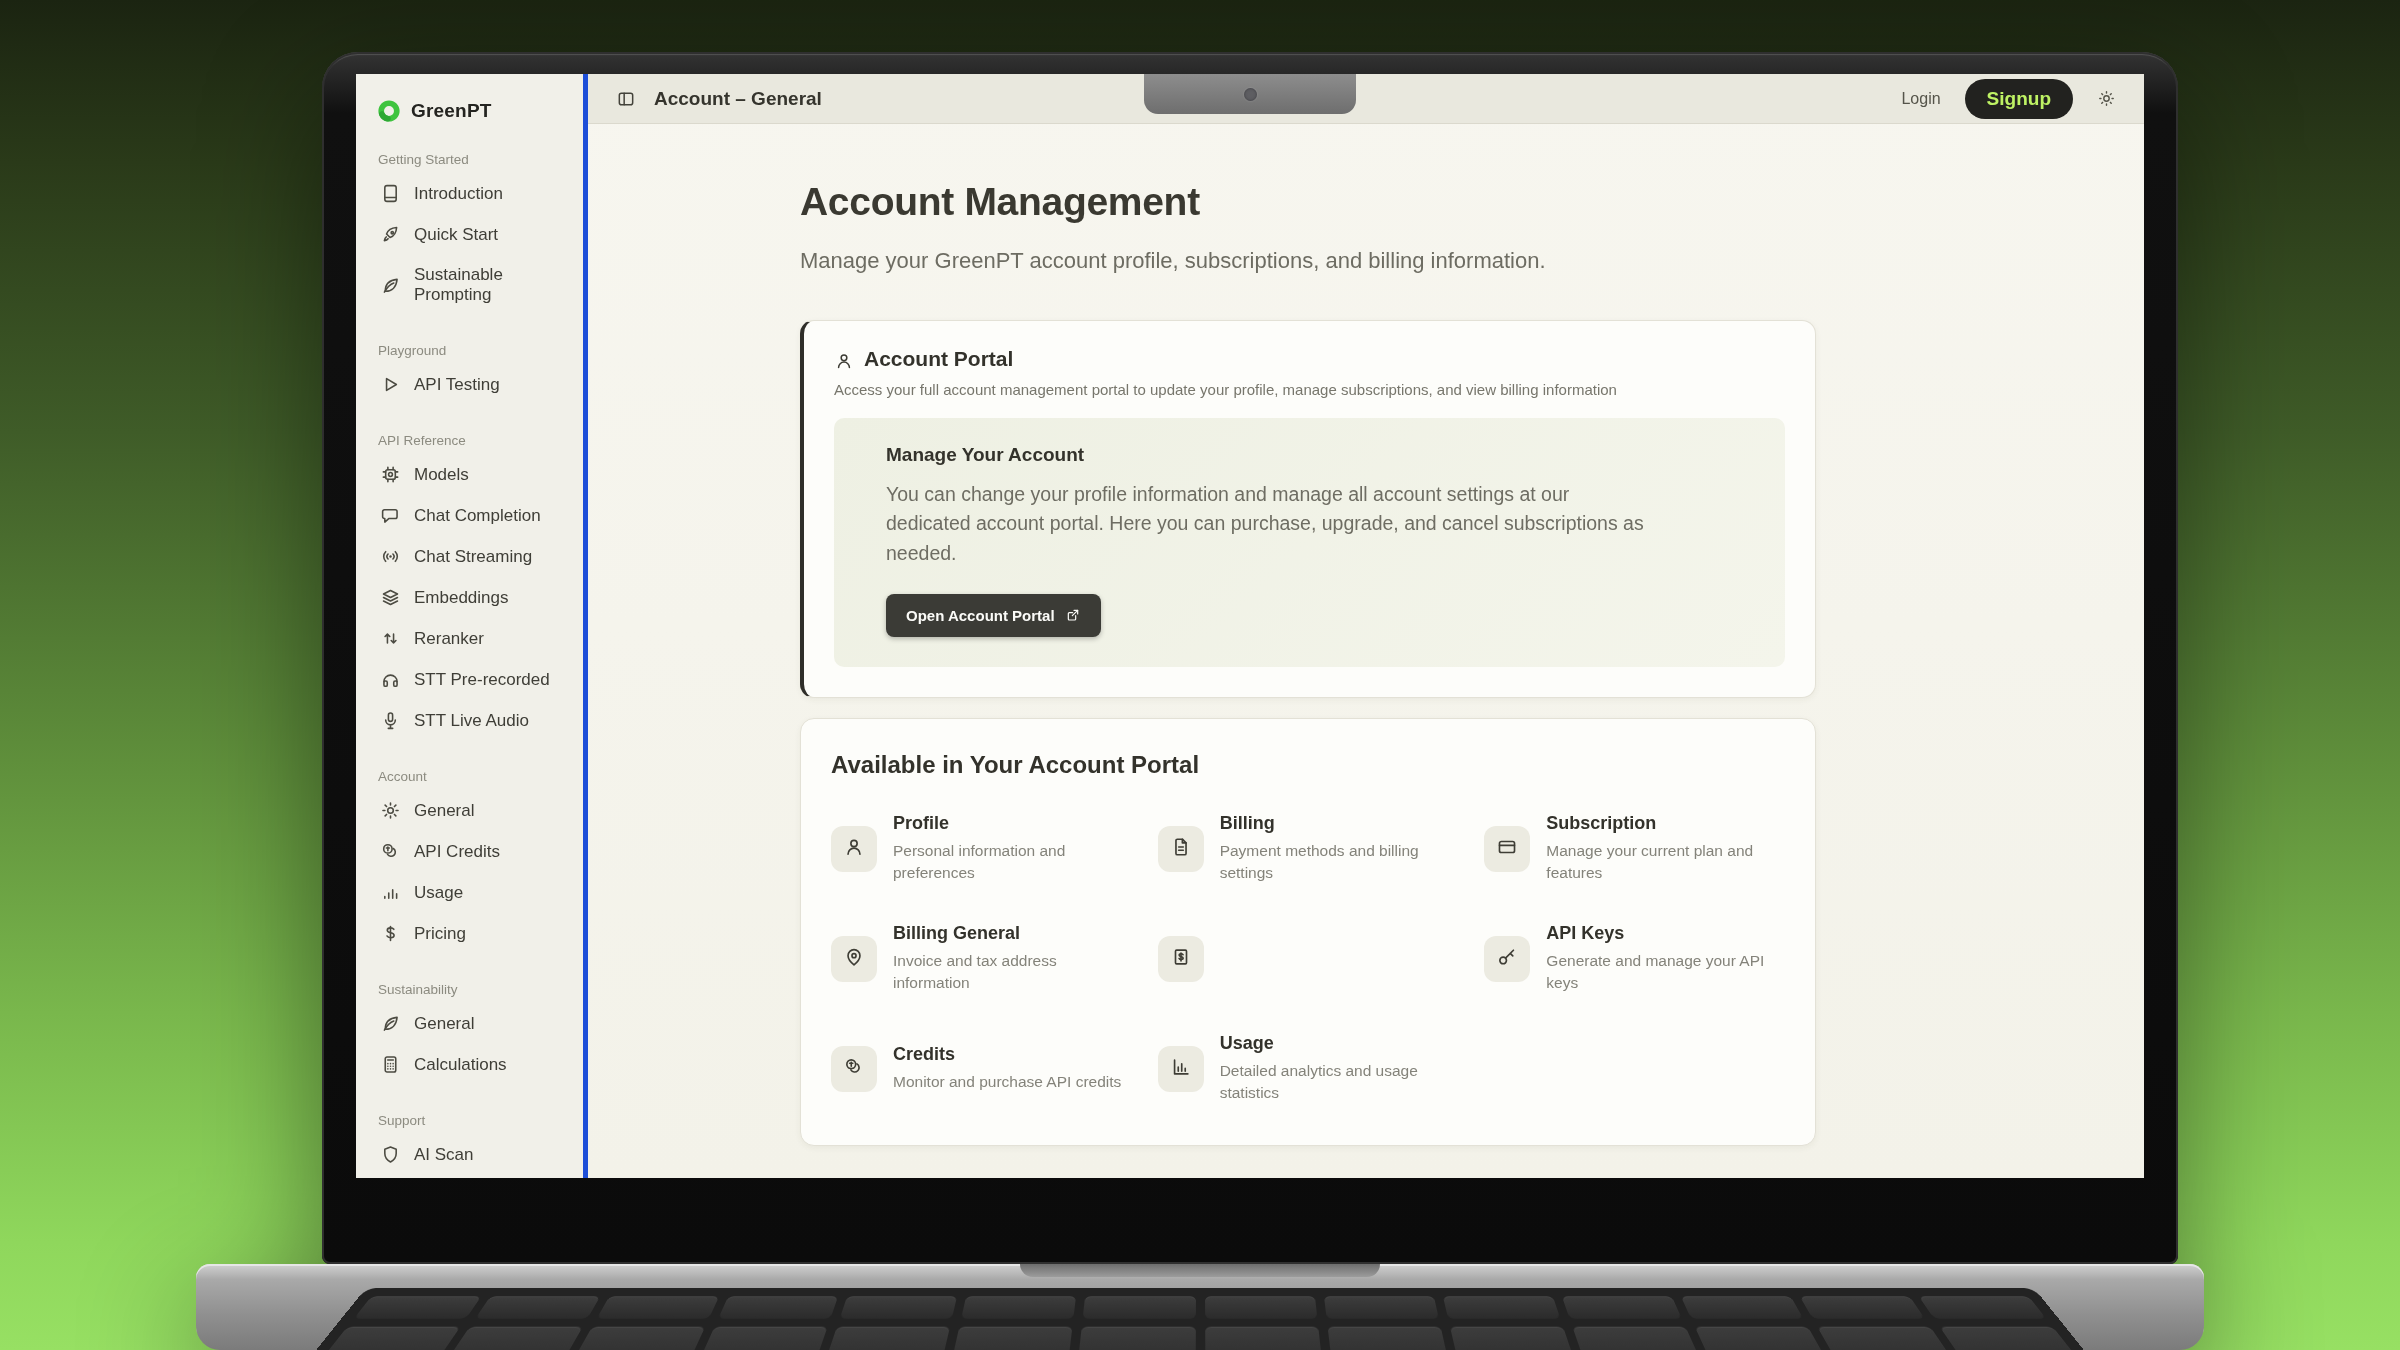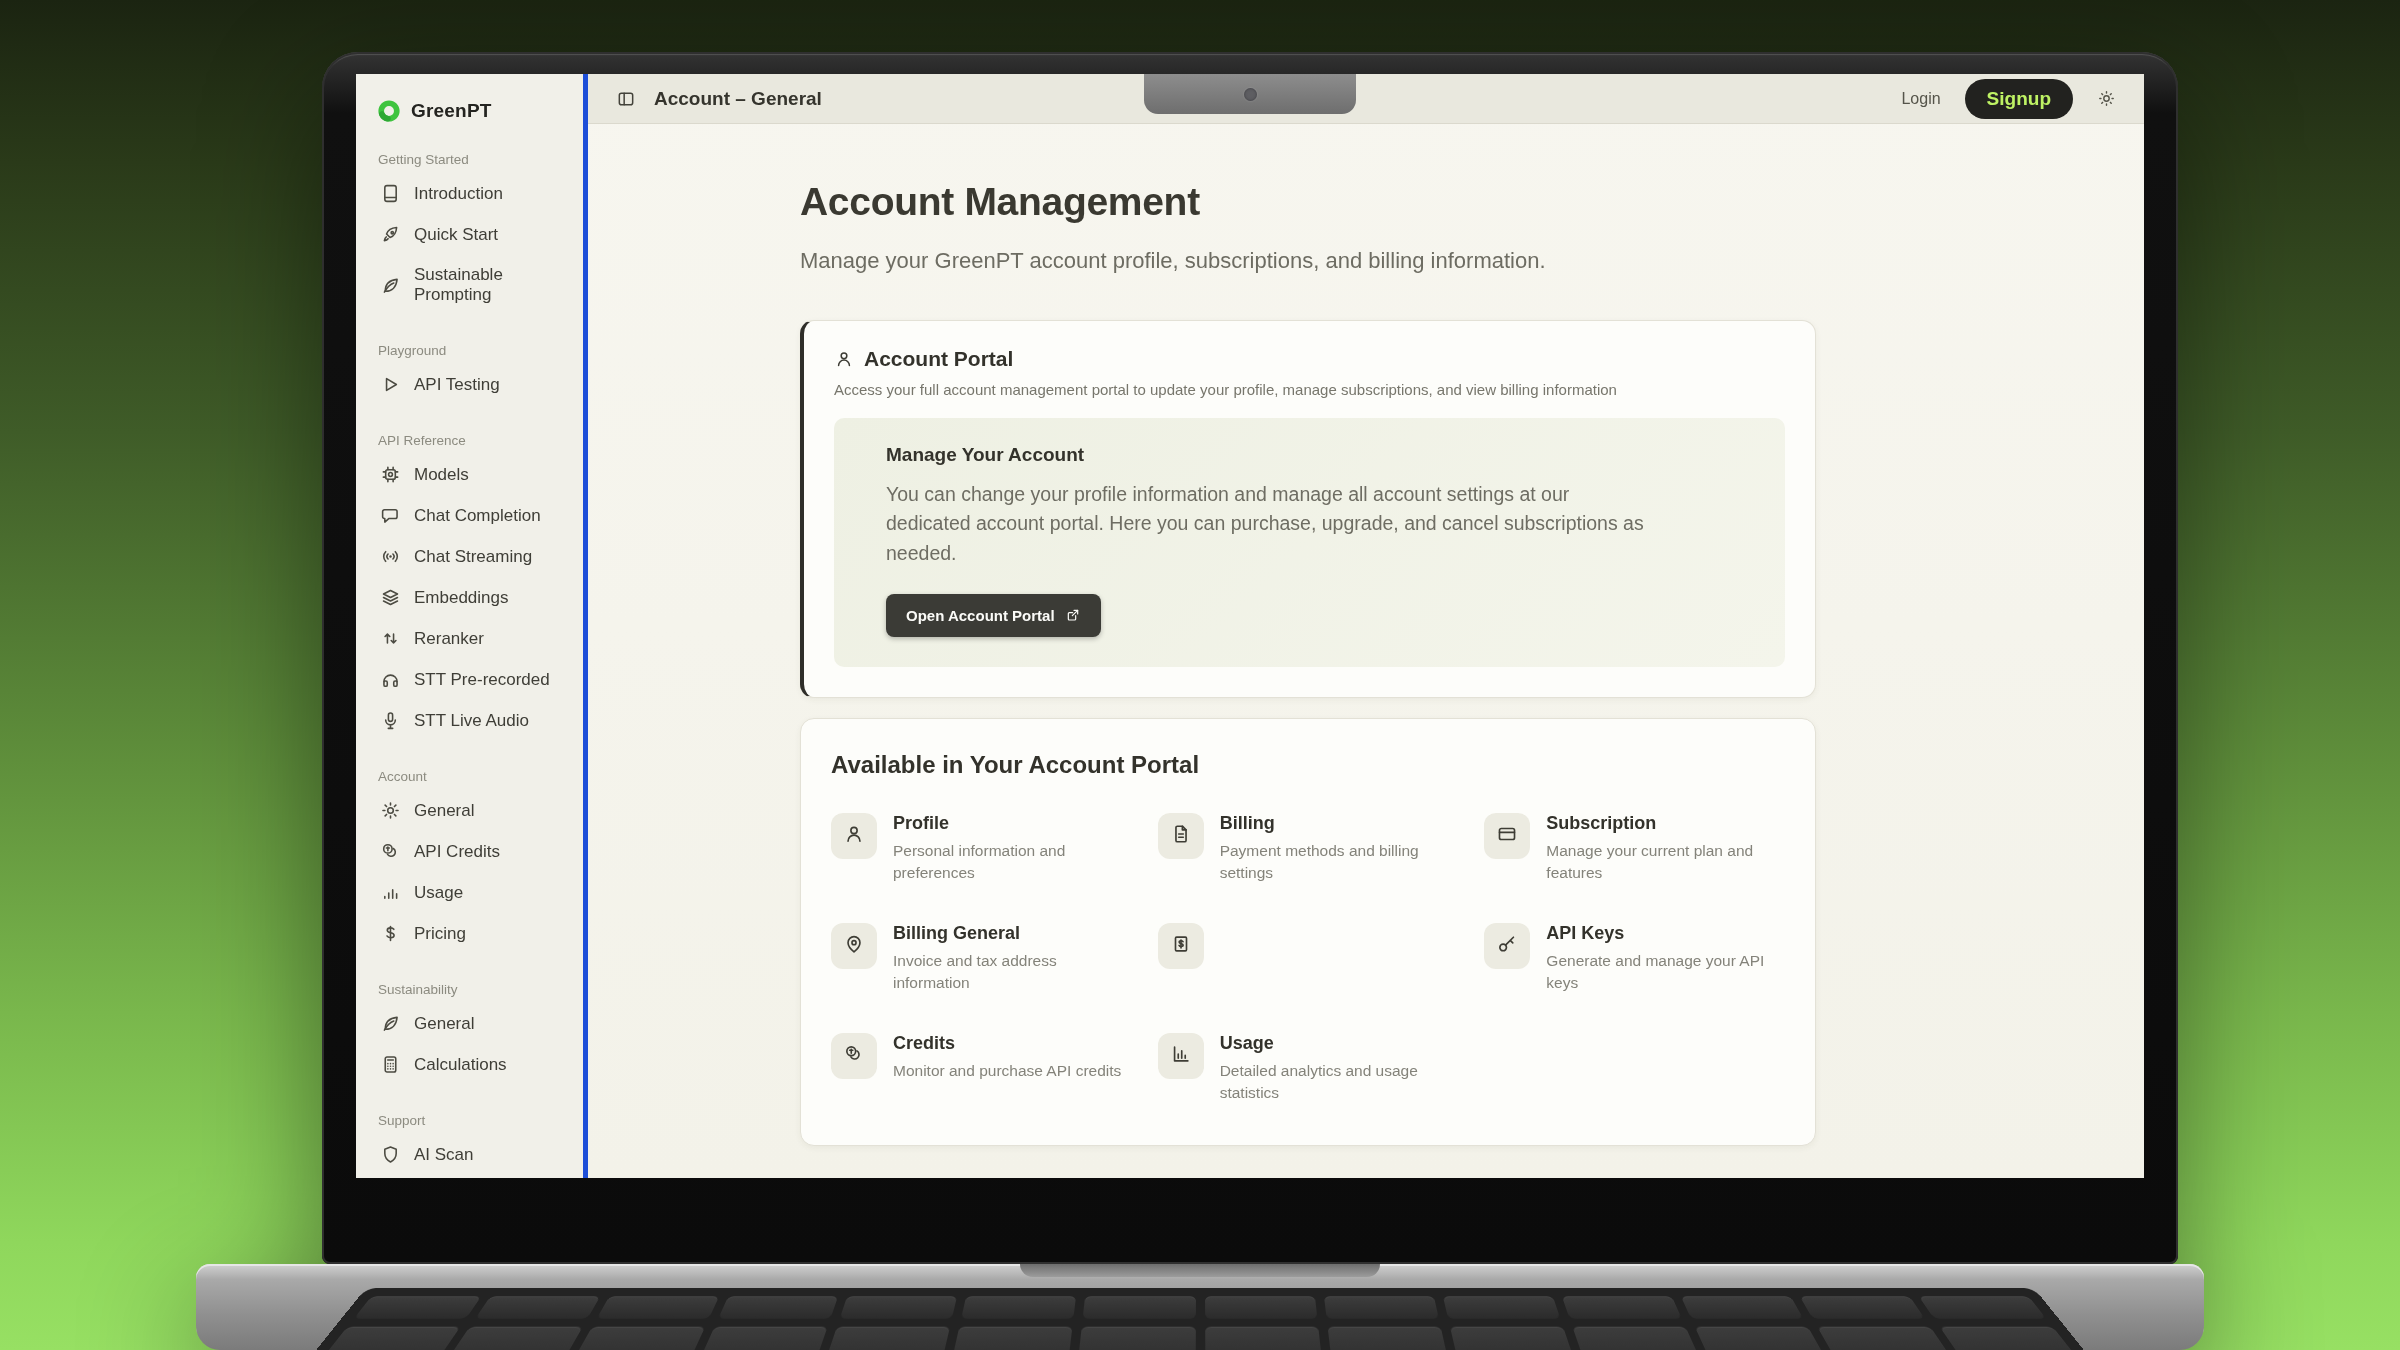--- a/index.html
+++ b/index.html
@@ -53,36 +53,36 @@
   .signup { background:#22221f; color:#bef264; font-size:19px; font-weight:700; padding:9px 22px; border-radius:999px; cursor:pointer; }
   .theme-icon { width:19px; height:19px; color:#55544a; cursor:pointer; }
 
   .content { flex:1; overflow:hidden; padding:56px 0 0 212px; }
   .content-col { width:1016px; }
   .page-title { margin:0; font-size:39px; font-weight:700; color:#3a3931; letter-spacing:-.3px; }
   .page-sub { margin:24px 0 0; font-size:22px; color:#6d6c62; }
 
   .card { background:#fdfdfa; border:1px solid #e3e1d6; border-radius:14px; box-shadow:0 2px 6px rgba(60,60,40,.06); }
   .portal-card { margin-top:46px; border-left:4px solid #2f2e29; padding:26px 30px 30px; }
-  .portal-head { display:flex; align-items:center; gap:10px; }
+  .portal-head { display:flex; align-items:flex-end; gap:10px; }
   .p-icon { width:20px; height:20px; color:#3c3b33; }
   .portal-title { font-size:21px; font-weight:700; color:#33322b; }
   .portal-desc { margin-top:10px; font-size:15px; color:#77766c; }
   .portal-panel { margin-top:20px; background:linear-gradient(135deg,#eef0e3,#f4f5eb); border-radius:10px; padding:26px 52px 30px; }
   .panel-title { font-size:19px; font-weight:700; color:#33322b; }
   .panel-body { margin:14px 0 0; font-size:19.5px; line-height:1.5; color:#6e6d63; max-width:760px; }
   .portal-btn { margin-top:26px; display:inline-flex; align-items:center; gap:10px; background:#3b3b36; color:#fbfbf8;
     font-size:15px; font-weight:700; padding:13px 20px; border-radius:8px; cursor:pointer; box-shadow:0 2px 5px rgba(0,0,0,.25); border:none; }
   .btn-icon { width:16px; height:16px; color:#fbfbf8; }
 
   .features-card { margin-top:20px; padding:32px 30px 40px; }
   .features-title { font-size:24px; font-weight:700; color:#33322b; }
   .features-sub { margin-top:10px; font-size:15px; color:#77766c; }
   .features-grid { margin-top:34px; display:grid; grid-template-columns:repeat(3,1fr); column-gap:26px; row-gap:38px; }
-  .feature { display:flex; gap:16px; }
+  .feature { display:flex; gap:16px;align-items:center; }
   .tile { flex:0 0 46px; width:46px; height:46px; border-radius:12px; background:#ecebe1; display:flex; align-items:center; justify-content:center; color:#3e3d35; }
   .tile svg { width:22px; height:22px; }
   .feature-title { font-size:18px; font-weight:700; color:#33322b; }
   .feature-desc { margin-top:6px; font-size:15.5px; color:#84837a; line-height:1.45; max-width:255px; }
 </style>
 </head>
 <body>
 
 <div class="laptop">
   <div class="screen">

